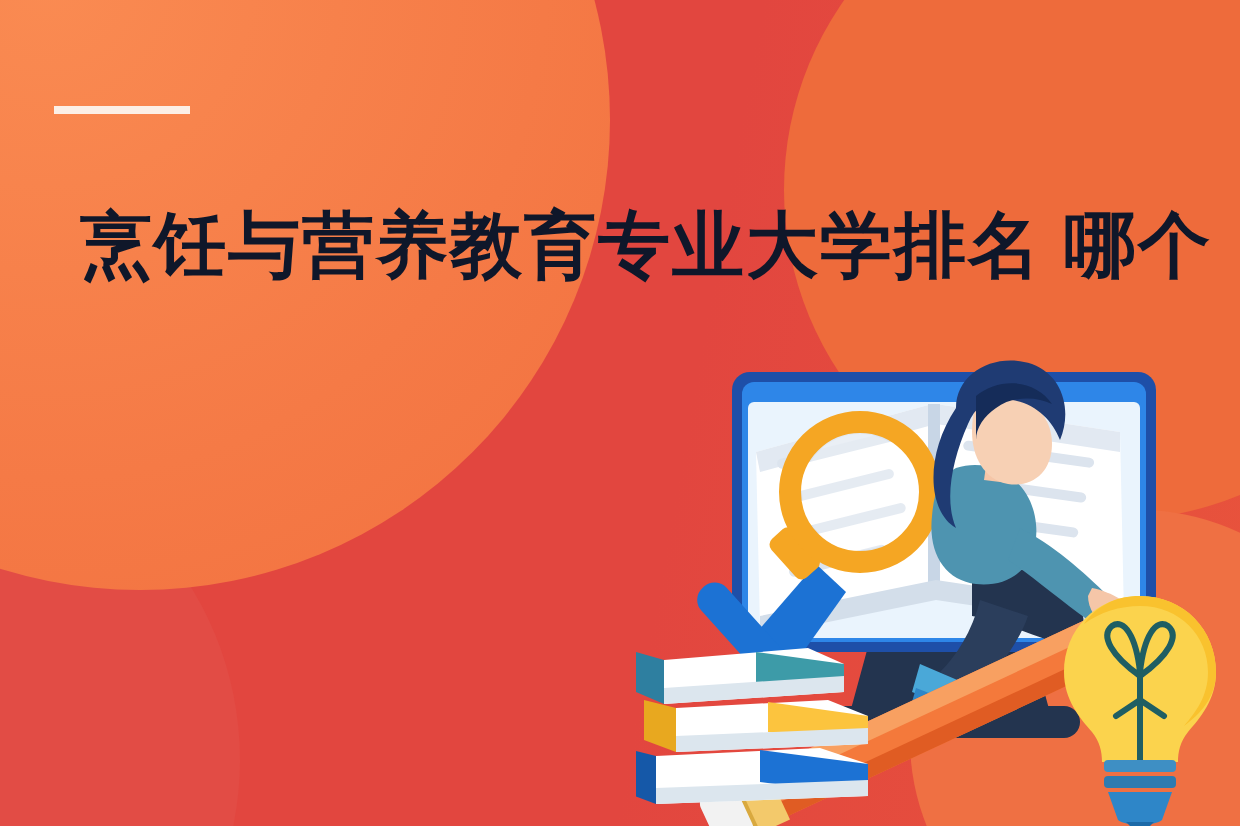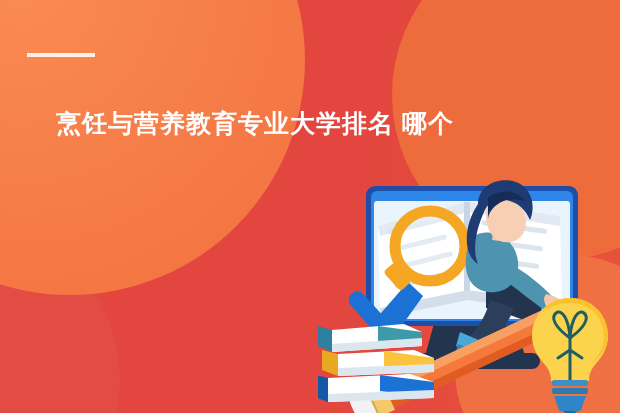--- a/index.html
+++ b/index.html
@@ -65,25 +65,25 @@
     left: 27px;
     top: 53px;
     width: 68px;
     height: 4px;
     background: #FCEFE6;
   }
 
   
   .title {
     position: absolute;
-    left: 56px;
+    left: 40px;
     top: 104px;
     width: 520px;
-    color: #ffffff;
-    font-size: 25px;
+    color: #0f172a;
+    font-size: 36px;
     line-height: 38px;
     font-weight: bold;
     letter-spacing: 1px;
     white-space: nowrap;
   }
 
   
   .illus {
     position: absolute;
     left: 318px;

